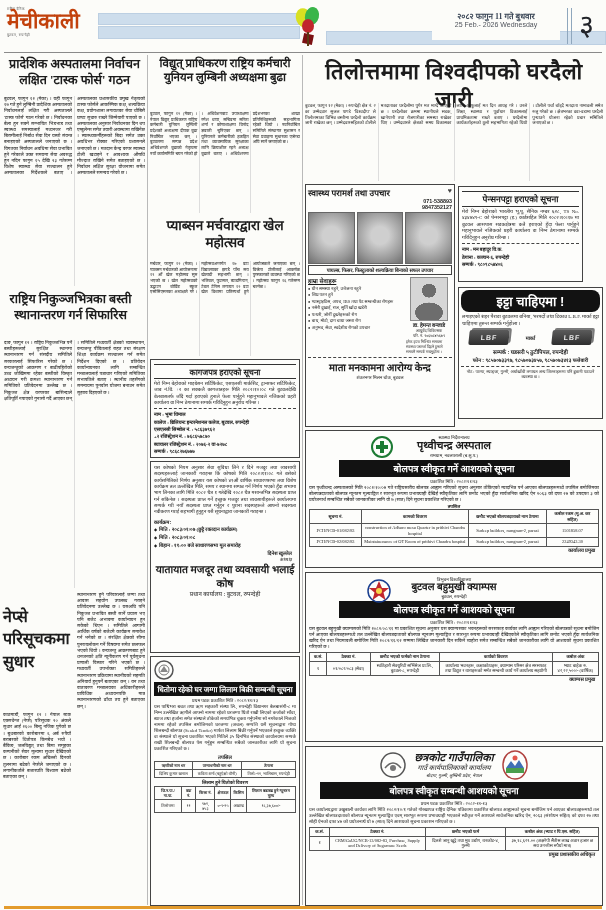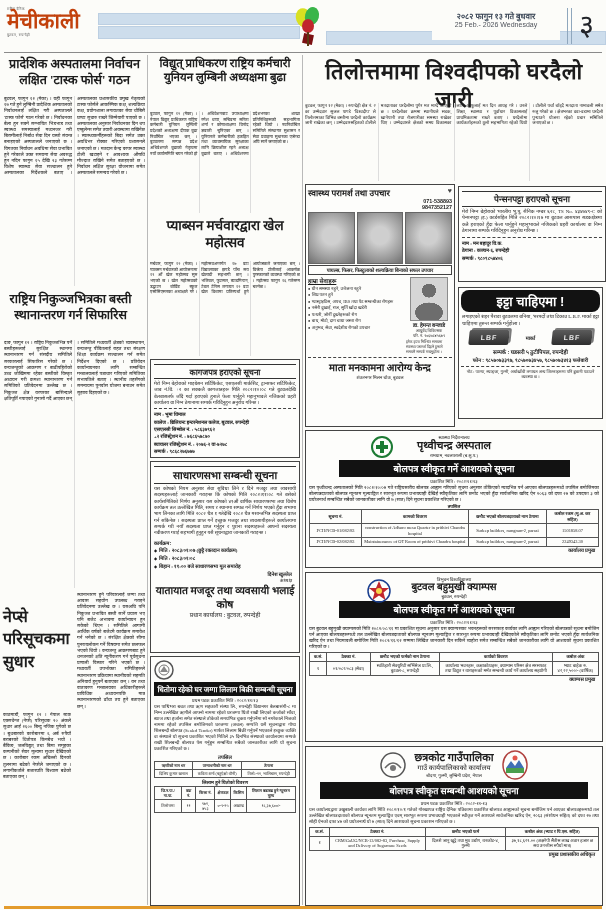--- a/index.html
+++ b/index.html
@@ -69,21 +69,21 @@
 
   <svg class="abs" style="left:293px;top:4px;" width="30" height="46" viewBox="0 0 30 46">
     <ellipse cx="11" cy="14" rx="8" ry="10" fill="#d9e021" transform="rotate(-20 11 14)"></ellipse>
     <ellipse cx="19" cy="12" rx="7" ry="9" fill="#39b54a" transform="rotate(15 19 12)"></ellipse>
     <ellipse cx="15" cy="22" rx="6" ry="7" fill="#c1272d"></ellipse>
     <rect x="10" y="30" width="10" height="10" fill="#7b1113" transform="rotate(12 15 35)"></rect>
     <rect x="14" y="28" width="2" height="14" fill="#5b3a12"></rect>
   </svg>
 
   <div class="datebox" style="left:432px;top:10px;width:128px;height:30px;">
-    <div class="date-np">२०८२ फागुन १३ गते बुधवार</div>
+    <div class="date-np">२०८२ फागुन 11 गते बुधवार</div>
     <div class="date-en sans">25 Feb.- 2026 Wednesday</div>
   </div>
   <div class="vline" style="left:567px;top:8px;height:36px;background:#8fa7bd;"></div>
   <div class="vline" style="left:571px;top:8px;height:36px;background:#8fa7bd;"></div>
   <div class="abs pageno" style="left:579px;top:4px;">३</div>
 
   <div class="hline" style="left:4px;top:52px;width:598px;"></div>
   <div class="vline" style="left:147px;top:55px;height:850px;"></div>
   <div class="vline" style="left:302px;top:55px;height:850px;"></div>
 
@@ -109,21 +109,20 @@
     <div class="dashes"></div>
     <div class="det">नाम : भुमा धिमाल</div>
     <div class="det">कालेज : ब्रिलियन्ट इन्टरनेशनल कलेज, बुटवल, रुपन्देही</div>
     <div class="det">एसएलसी सिम्बोल नं. : ५८६३७९६२</div>
     <div class="det">+२ रजिस्ट्रेशन नं. : ७६८६५७८७०</div>
     <div class="det">ब्याचलर रजिस्ट्रेशन नं. : २०७६-२ वा-७२७८</div>
     <div class="det">सम्पर्क : ९८६८२७६७७७</div>
   </div>
 
   <div class="nb" style="left:150px;top:461px;width:150px;height:192px;">
-    <div class="nb-title rule2" style="font-size:10.5px;">साधारणसभा सम्बन्धी सूचना</div>
     <div class="bt" style="font-size:4.8px;">यस कोषको नियम अनुसार सेवा सुविधा लिने र दिने मजदुर तथा व्यवसायी सदस्यहरूलाई जानकारी गराइन्छ कि कोषको मिति २०८२।११।०८ गते बसेको कार्यसमितिको निर्णय अनुसार यस कोषको ४९औं वार्षिक साधारणसभा तथा विशेष कार्यक्रम तल उल्लेखित मिति, समय र स्थानमा सम्पन्न गर्ने निर्णय भएको हुँदा सभामा भाग लिनका लागि मिति २०८२ चैत्र १ गतेदेखि २०८२ चैत्र मसान्तभित्र सदस्यता प्राप्त गर्न सकिनेछ । सदस्यता प्राप्त गर्ने इच्छुक मजदुर तथा व्यवसायीहरूले कार्यालयमा सम्पर्क गरी नयाँ सदस्यता प्राप्त गर्नुहुन र पुराना सदस्यहरूले आफ्नो सदस्यता नवीकरण गराई सहभागी हुनुहुन यसै सूचनाद्वारा जानकारी गराइन्छ ।</div>
     <div style="font-size:5.2px;font-weight:bold;margin-top:2px;">कार्यक्रम:</div>
     <div class="kitem">
         <span class="diam">◆</span>
         <span>मिति : २०८३/०१/०७ (छुट्टै रक्तदान कार्यक्रम)</span>
       </div>
     <div class="kitem">
         <span class="diam">◆</span>
         <span>मिति : २०८३/०१/०८</span>
       </div>
@@ -244,21 +243,21 @@
         <div style="font-size:4px;">आयुर्वेद चिकित्सक</div>
         <div style="font-size:4px;">परि. नं. ९०६७८४५६७९</div>
         <div style="font-size:3.8px;text-align:left;margin-top:2px;line-height:1.3;">हरेक हप्ता निश्चित समयमा स्वास्थ्य परामर्श दिइने हुनाले समयमै सम्पर्क राख्नुहोला ।</div>
       </div>
     </div>
     <div class="dashes"></div>
     <div class="ctr" style="font-size:10px;font-weight:bold;">माता मनकामना आरोग्य केन्द्र</div>
     <div class="ctr" style="font-size:4.5px;">शंकरनगर मिलन चोक, बुटवल</div>
   </div>
 
-  <div class="nb" style="left:458px;top:186px;width:148px;height:96px;">
+  <div class="nb" style="left:458px;top:186px;width:125px;height:96px;">
     <div class="nb-title rule2" style="font-size:8.6px;">पेन्सनपट्टा हराएको सूचना</div>
     <div class="bt" style="font-size:4.9px;">मेरो निम्न बेहोराको भारतीय भू.पू. सैनिक नम्बर ६२८, TS No. ४३४७४९-C को पेन्सनपट्टा (इ.) कार्डसहित मिति २०८२।१०।१७ मा बुटवल आसपास सडकक्षेत्रमा कतै हराएको हुँदा फेला पार्नुहुने महानुभावले नजिकको प्रहरी कार्यालय वा निम्न ठेगानामा सम्पर्क गरिदिनुहुन अनुरोध गरिन्छ ।</div>
     <div class="dashes"></div>
     <div class="det">नाम : मन बहादुर वि.क.</div>
     <div class="det">ठेगाना : कञ्चन-६, रुपन्देही</div>
     <div class="det">सम्पर्क : ९८०९८५४४०६</div>
   </div>
 
   <div class="nb" style="left:458px;top:287px;width:145px;height:132px;padding:2px;">
     <div class="blackbar sans" style="font-size:13px;border-radius:8px;">इट्टा चाहिएमा !</div>
@@ -349,21 +348,21 @@
     <div class="sigr">क्याम्पस प्रमुख</div>
   </div>
 
   <div class="nb" style="left:305px;top:746px;width:298px;height:160px;">
     <div style="display:flex;align-items:center;justify-content:center;gap:8px;">
       <svg class="emb" width="26" height="26" viewBox="0 0 26 26">
         <circle cx="13" cy="13" r="12" fill="none" stroke="#555" stroke-width="1.5"></circle>
         <path d="M5 16 Q13 6 21 16" fill="none" stroke="#666" stroke-width="1.5"></path>
         <circle cx="13" cy="16" r="3" fill="#777"></circle>
       </svg>
-      <div style="text-align:center;">
+      <div style="text-align:center;font-style:italic;">
         <div style="font-size:11px;font-weight:bold;line-height:1.05;">छत्रकोट गाउँपालिका</div>
         <div style="font-size:7px;">गाउँ कार्यपालिकाको कार्यालय</div>
         <div class="tiny">बोदगा, गुल्मी, लुम्बिनी प्रदेश, नेपाल</div>
       </div>
       <svg class="emb" width="26" height="30" viewBox="0 0 26 30">
         <ellipse cx="13" cy="15" rx="12" ry="14" fill="none" stroke="#b0413e" stroke-width="1.5"></ellipse>
         <path d="M4 18 L9 11 L13 16 L17 10 L22 18 Z" fill="#3f6fb5"></path>
         <rect x="4" y="18" width="18" height="5" fill="#4a9e4d"></rect>
         <circle cx="13" cy="8" r="2.5" fill="#e2574c"></circle>
       </svg>

